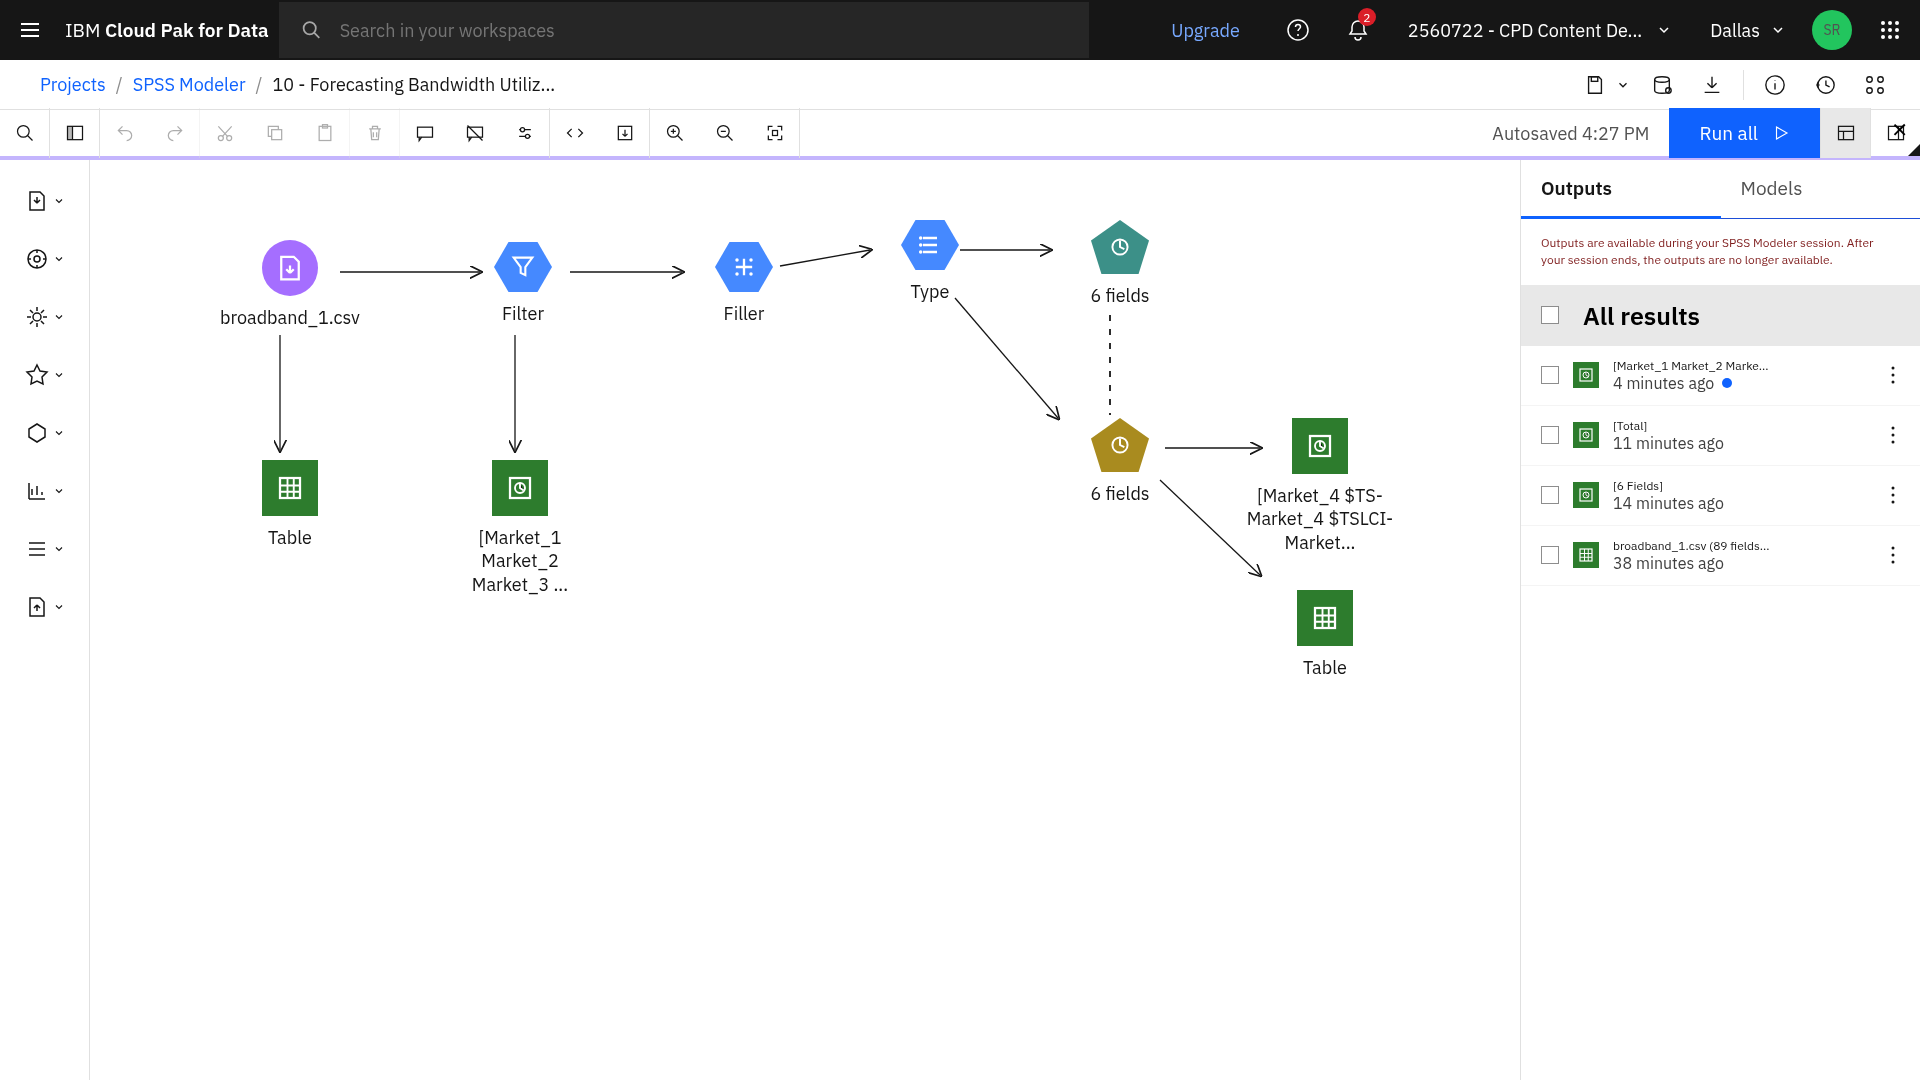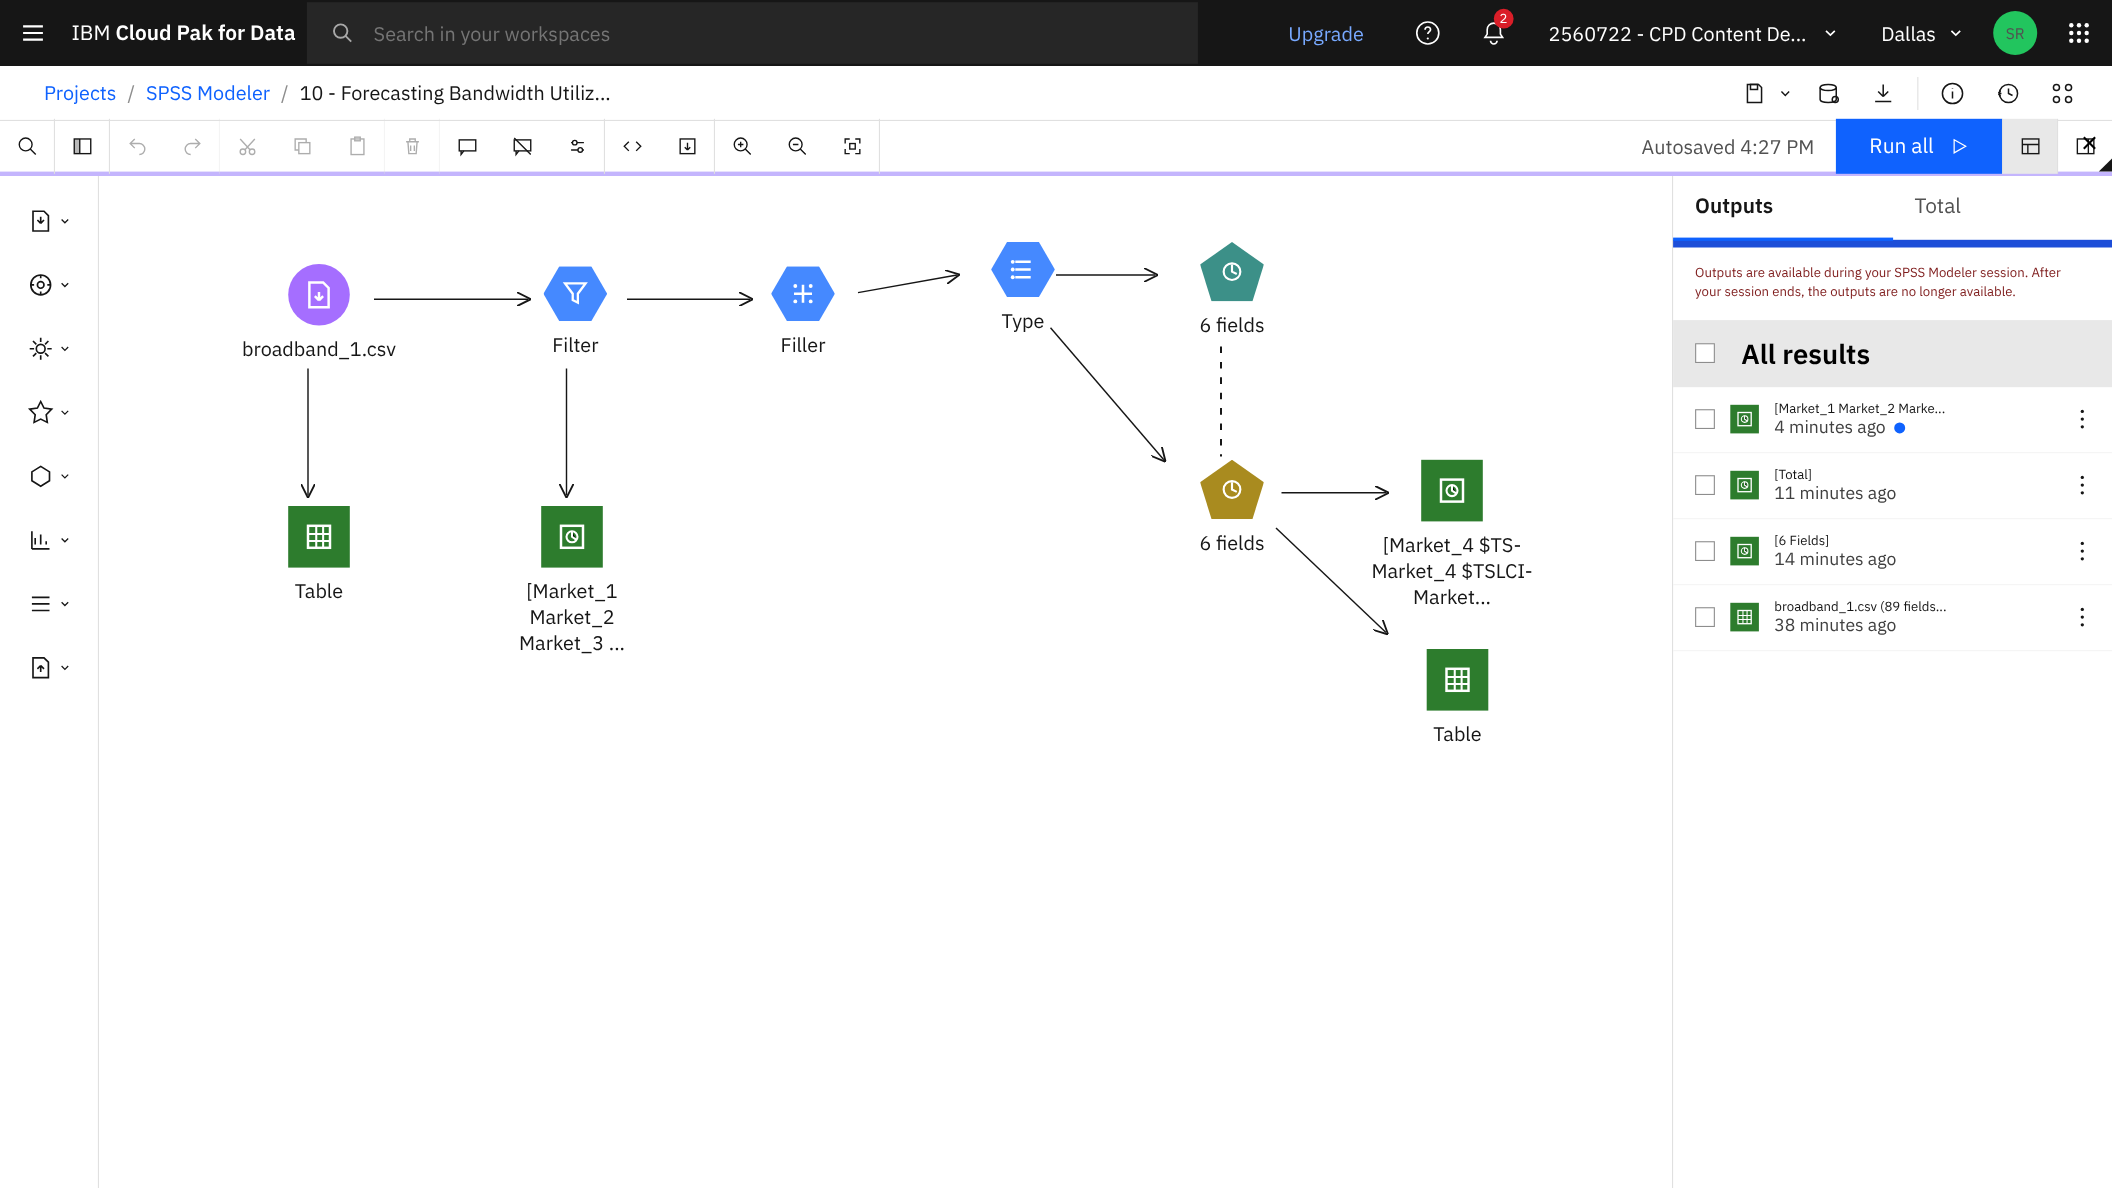--- a/index.html
+++ b/index.html
@@ -64,21 +64,21 @@
 .teal { background: #3c9088; }
 .olive { background: #a98b1f; }
 .green { background: #2d7c2d; }
 
 
 .arrow-svg { position: absolute; top: 0; left: 0; pointer-events: none; }
 
 
 .right-panel { width: 400px; border-left: 1px solid #e0e0e0; display: flex; flex-direction: column; position: relative; }
 .close-x { position: absolute; top: -44px; right: 12px; cursor: pointer; font-size: 20px; }
-.tabs { display: flex; border-bottom: 7px solid #1d4ed8; }
+.tabs { display: flex; border-bottom: 1px solid #1d4ed8; }
 .tab { flex: 1; padding: 16px 20px; font-size: 19px; cursor: pointer; color: #525252; }
 .tab.active { color: #161616; font-weight: 600; border-bottom: 3px solid #0f62fe; margin-bottom: -1px; }
 .panel-note { padding: 16px 20px; font-size: 12px; color: #7f1d1d; line-height: 1.4; }
 .all-results { background: #e8e8e8; padding: 14px 20px; display: flex; align-items: center; gap: 24px; font-size: 25px; font-weight: 600; }
 .result-row { padding: 12px 20px; display: flex; align-items: center; gap: 14px; border-bottom: 1px solid #f4f4f4; }
 .result-row .rinfo { flex: 1; overflow: hidden; }
 .result-row .rtitle { font-size: 12px; color: #161616; white-space: nowrap; overflow: hidden; text-overflow: ellipsis; }
 .result-row .rtime { font-size: 16px; color: #404040; display: flex; align-items: center; gap: 8px; }
 .result-row .dot { width: 10px; height: 10px; border-radius: 50%; background: #0f62fe; }
 .checkbox { width: 18px; height: 18px; border: 1px solid #8d8d8d; background: #fff; cursor: pointer; flex-shrink: 0; }
@@ -445,21 +445,21 @@
 
     <div class="node" style="left:383px; top:82px; width:100px">
       <div class="node-shape hexagon blue">
           <svg width="28" height="28" viewBox="0 0 24 24">
             <path d="M4 4h16l-6 8v7l-4-2v-5L4 4z" stroke="#fff" stroke-width="1.8" fill="none"></path>
           </svg>
         </div>
       <div class="node-label">Filter</div>
     </div>
 
-    <div class="node" style="left:590px; top:82px; width:100px">
+    <div class="node" style="left:604px; top:82px; width:100px">
       <div class="node-shape hexagon blue">
           <svg width="28" height="28" viewBox="0 0 24 24">
             <path d="M12 5v14M5 12h14" stroke="#fff" stroke-width="2"></path>
             <circle cx="6" cy="6" r="1.5" fill="#fff"></circle>
             <circle cx="18" cy="6" r="1.5" fill="#fff"></circle>
             <circle cx="6" cy="18" r="1.5" fill="#fff"></circle>
             <circle cx="18" cy="18" r="1.5" fill="#fff"></circle>
           </svg>
         </div>
       <div class="node-label">Filler</div>
@@ -537,21 +537,21 @@
           </svg>
         </div>
       <div class="node-label">Table</div>
     </div>
   </div>
 
   <div class="right-panel">
     <div class="close-x">✕</div>
     <div class="tabs">
       <div class="tab active">Outputs</div>
-      <div class="tab">Total</div>
+      <div class="tab">Models</div>
     </div>
     <div class="panel-note">Outputs are available during your SPSS Modeler session. After your session ends, the outputs are no longer available.</div>
     <div class="all-results">
       <div class="checkbox"></div>
       <span>All results</span>
     </div>
     <div id="results-container">
         <div class="result-row">
           <div class="checkbox"></div>
           <div class="ricon ig">

